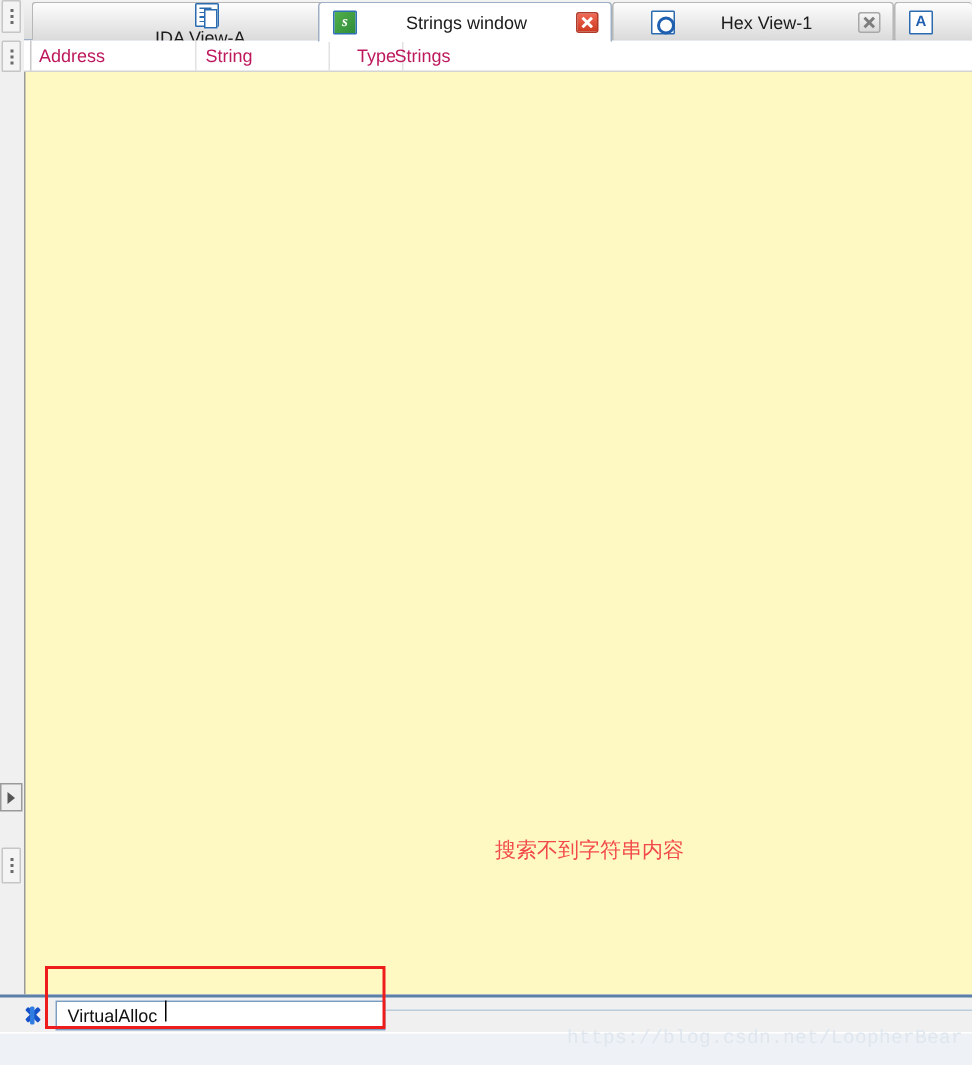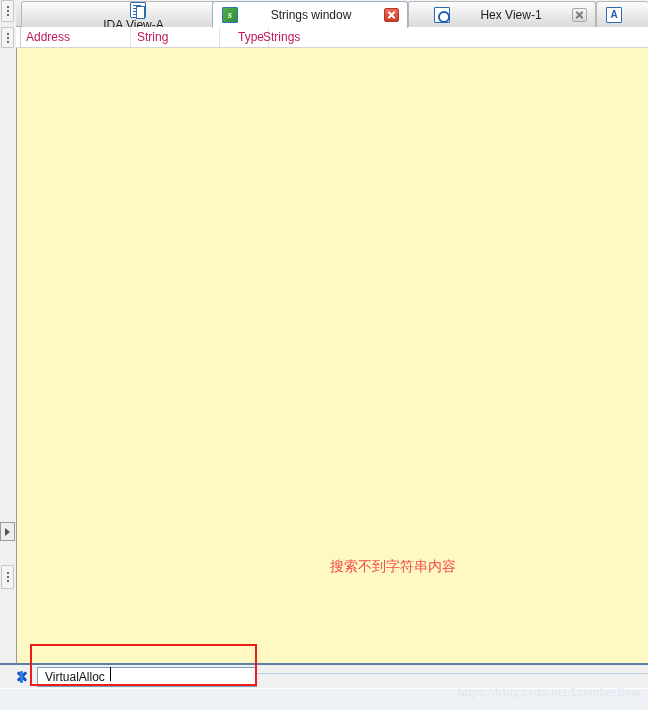--- a/index.html
+++ b/index.html
@@ -328,21 +328,21 @@
     border-top: 1px solid #ffffff;
     box-sizing: border-box;
   }
   .watermark {
     position: absolute;
     right: 6px; top: 684px;
     font-size: 13px;
     color: #dfe6ee;
     letter-spacing: 0.2px;
     white-space: nowrap;
-    font-family: Liberation Serif, serif;
+    font-family: Liberation Mono, monospace;
     margin-left: 44px;
   }
 </style>
 </head>
 <body>
 
 <div class="app">
 
   <div class="left-rail">
     <div class="rail-grip" style="top:0px; height:22px;">

